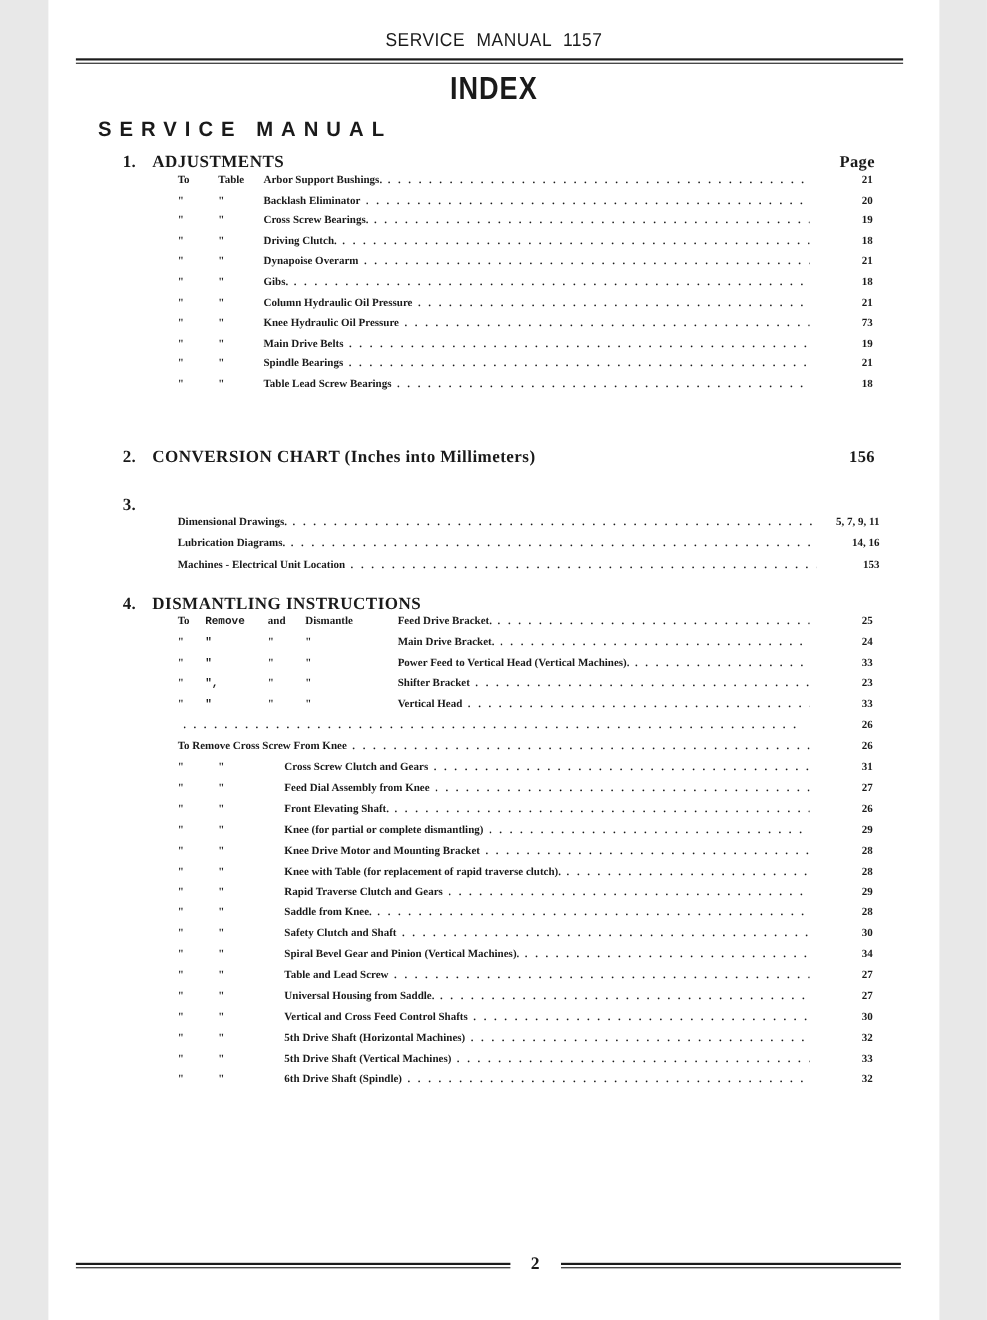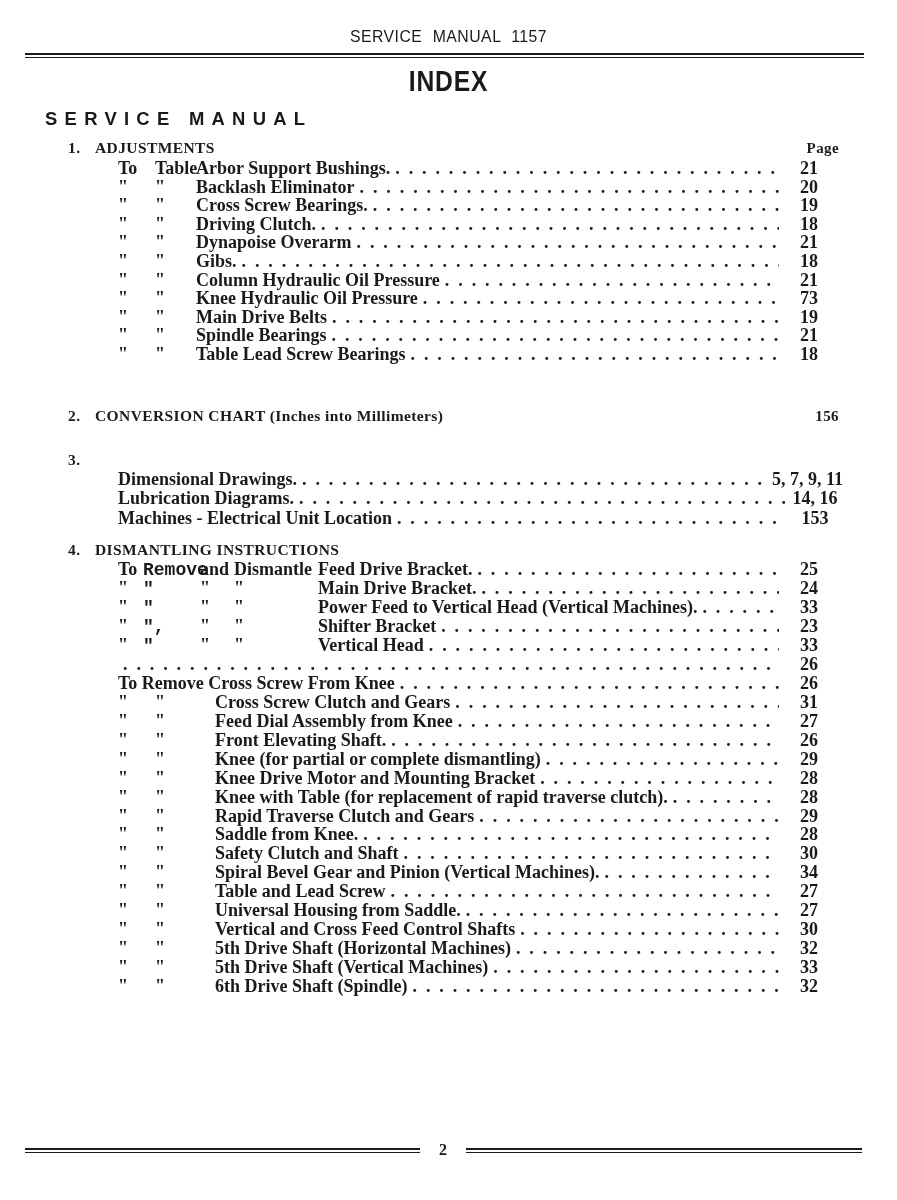--- a/index.html
+++ b/index.html
@@ -1,18 +1,18 @@
 <!DOCTYPE html>
 <html><head>
 <meta charset="utf-8">
 <style>
   html,body { margin:0; padding:0; background:#e8e8e8; }
   .page {
     position:relative;
-    width:897px; height:1200px;
+    width:810px; height:1200px;
     margin:0 auto;
     background:#ffffff;
     color:#1a1a1a;
     font-family:"Liberation Serif", serif;
     overflow:hidden;
   }
 
   
   .running-head {
     padding-top:27px;
@@ -78,21 +78,21 @@
   .head-page { margin-left:auto; flex:none; font-size:15px; padding-right:6px; }
 
   .sec1 { margin-top:8px; }
   .sec2 { margin-top:43px; }
   .sec3 { margin-top:24px; }
   .sec4 { margin-top:13px; }
 
   .rows {
     margin:0 52px 0 118px;
     font-weight:bold;
-    font-size:18px;
+    font-size:10px;
   }
   .row { display:flex; align-items:baseline; height:18.6px; }
   .rows-s3 .row { height:19.6px; }
   .rows-s4a .row, .rows-s4f .row, .rows-s4b .row { height:18.95px; }
 
   .c { flex:none; white-space:pre; }
   .rows-s1  .c1 { width:37px; } .rows-s1  .c2 { width:41px; }
   .rows-s4a .c1 { width:25px; } .rows-s4a .c2 { width:57px;font-family:Liberation Mono, monospace; }
   .rows-s4a .c3 { width:34px; } .rows-s4a .c4 { width:84px; }
   .rows-s4b .c1 { width:37px; } .rows-s4b .c2 { width:60px; }
@@ -104,21 +104,21 @@
     white-space:nowrap;
     margin:0 2px 0 5px;
     letter-spacing:2.2px;
   }
   .dots::after {
     content:". . . . . . . . . . . . . . . . . . . . . . . . . . . . . . . . . . . . . . . . . . . . . . . . . . . . . . . . . . . .";
   }
   .pageno {
     flex:none;
     min-width:56px;
-    text-align:center;
+    text-align:right;
     padding-right:8px;
     white-space:nowrap;
   }
   .rows-s3 .pageno { padding-right:2px; }
 
   
   .footer {
     position:absolute;
     top:1141px; left:0; right:0;
     display:flex;

